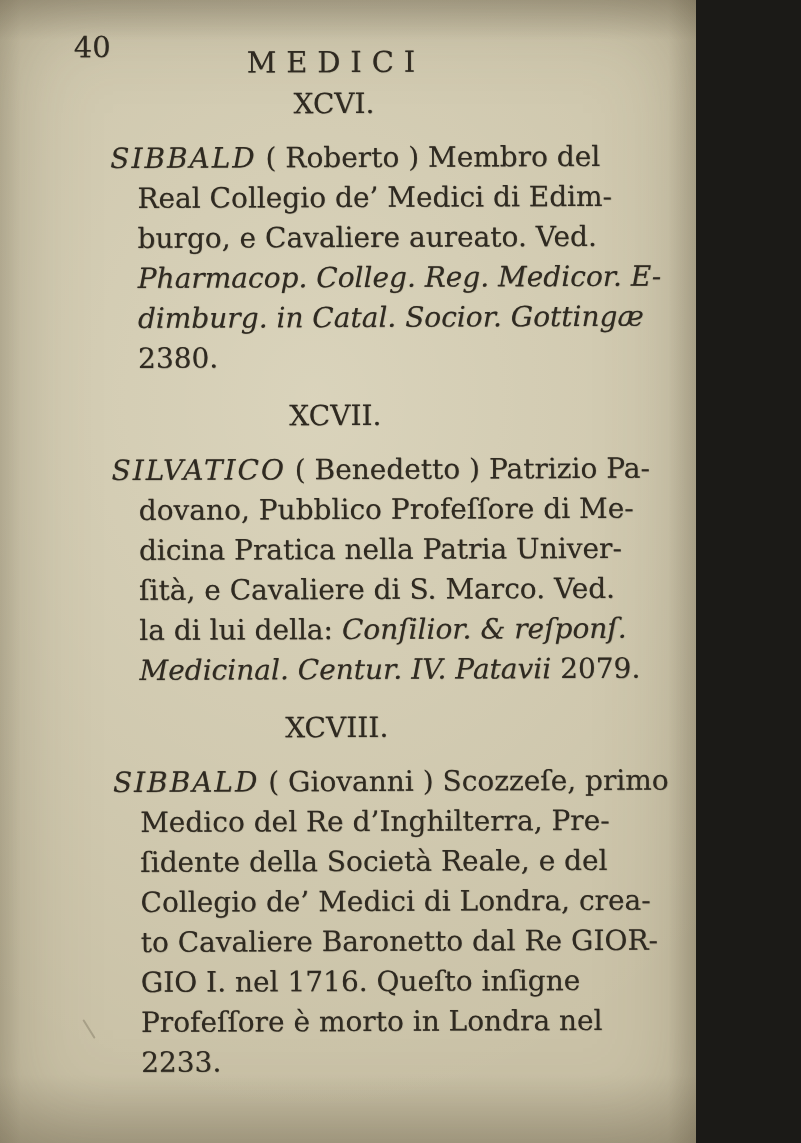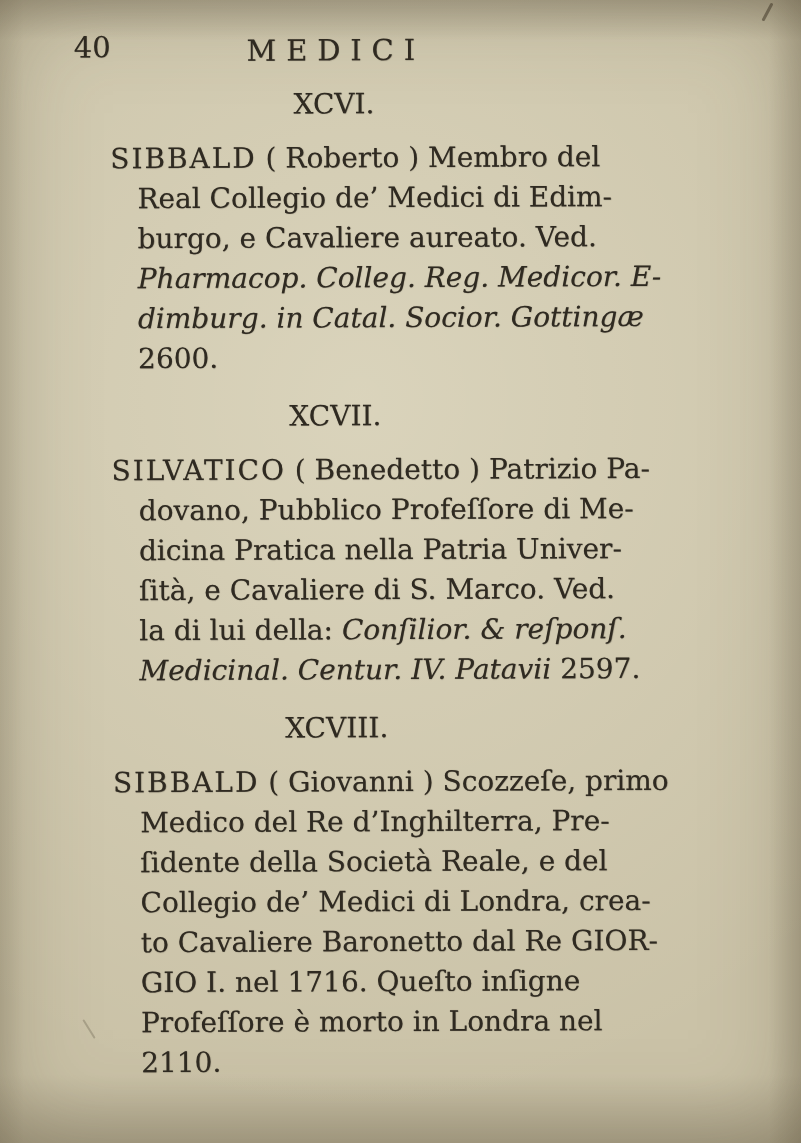--- a/index.html
+++ b/index.html
@@ -1,20 +1,20 @@
 <!DOCTYPE html>
 <html style="--paper: #cac2a7; --ink: #2f2a21;"><head>
 <meta charset="utf-8">
 <style>
   * { margin: 0; padding: 0; box-sizing: border-box; }
   html, body { width: 801px; height: 1143px; overflow: hidden; background: #1b1a17; }
 
   .page {
     position: relative;
-    width: 801px;
+    width: 696px;
     height: 1143px;
     overflow: hidden;
     font-family: "DejaVu Serif", "Liberation Serif", serif;
     color: var(--ink, #2f2a21);
     background:
       radial-gradient(ellipse 120% 90% at 45% 35%, rgba(255,252,235,0.30), rgba(255,252,235,0) 70%),
       linear-gradient(180deg, rgba(74,64,46,0.30) 0%, rgba(74,64,46,0) 3.5%),
       linear-gradient(0deg,   rgba(74,64,46,0.22) 0%, rgba(74,64,46,0) 6%),
       linear-gradient(270deg, rgba(74,64,46,0.20) 0%, rgba(74,64,46,0) 4%),
       linear-gradient(90deg,  rgba(74,64,46,0.12) 0%, rgba(74,64,46,0) 3%),
@@ -25,42 +25,42 @@
   .content {
     position: absolute;
     inset: 0;
     padding-top: 26px;
     transform: rotate(-0.25deg);
     text-shadow: 0.3px 0.3px 0.8px rgba(47,42,33,0.55);
   }
 
   .header-row { position: relative; height: 40px; font-size: 29px; line-height: 40px; }
   .page-number { position: absolute; left: 76px; top: 0; }
-  .running-header { position: absolute; left: 338px; top: 4px; transform: translateX(-50%); letter-spacing: 0.34em; }
+  .running-header { position: absolute; left: 338px; top: 16px; transform: translateX(-50%); letter-spacing: 0.34em; }
 
   .section-head {
     width: 472px;
     margin: 18px 0 14px 100px;
     text-align: center;
     font-size: 28px;
     line-height: 40px;
   }
 
   .entry {
     margin-left: 112px;
     width: 600px;
     font-size: 28px;
     line-height: 40px;
   }
   .line { margin-left: 27px; white-space: pre-wrap; }
   .line.first { margin-left: 0; }
 
   .seg-roman { font-style: normal; }
   .seg-italic { font-style: italic; }
-  .seg-name { letter-spacing: 0.07em; }
+  .seg-name { font-style: italic; letter-spacing: 0.07em; }
 
   .mark { position: absolute; background: rgba(66,56,40,0.55); border-radius: 2px; }
   .mark-top-right { left: 766px; top: 2px; width: 3px; height: 20px; transform: rotate(28deg); }
   .mark-bottom-left { left: 88px; top: 1018px; width: 2px; height: 22px; transform: rotate(-32deg); opacity: 0.45; }
 </style>
 </head>
 <body>
 
 <div class="page">
   <div class="mark mark-top-right"></div>
@@ -73,37 +73,37 @@
     </div>
 
     <div class="entries">
         <div class="section-head">XCVI.</div>
         <div class="entry">
           <div class="line first"><span class="seg-name">SIBBALD</span><span class="seg-roman"> ( Roberto ) Membro del</span></div>
           <div class="line"><span class="seg-roman">Real Collegio de’ Medici di Edim-</span></div>
           <div class="line"><span class="seg-roman">burgo, e Cavaliere aureato. Ved.</span></div>
           <div class="line"><span class="seg-italic">Pharmacop. Colleg. Reg. Medicor. E-</span></div>
           <div class="line"><span class="seg-italic">dimburg. in Catal. Socior. Gottingæ</span></div>
-          <div class="line"><span class="seg-roman">2600.</span></div>
+          <div class="line"><span class="seg-roman">2380.</span></div>
         </div>
         <div class="section-head">XCVII.</div>
         <div class="entry">
           <div class="line first"><span class="seg-name">SILVATICO</span><span class="seg-roman"> ( Benedetto ) Patrizio Pa-</span></div>
           <div class="line"><span class="seg-roman">dovano, Pubblico Profeſſore di Me-</span></div>
           <div class="line"><span class="seg-roman">dicina Pratica nella Patria Univer-</span></div>
           <div class="line"><span class="seg-roman">ſità, e Cavaliere di S. Marco. Ved.</span></div>
           <div class="line"><span class="seg-roman">la di lui della: </span><span class="seg-italic">Conſilior. &amp; reſponſ.</span></div>
-          <div class="line"><span class="seg-italic">Medicinal. Centur. IV. Patavii</span><span class="seg-roman"> 2597.</span></div>
+          <div class="line"><span class="seg-italic">Medicinal. Centur. IV. Patavii</span><span class="seg-roman"> 2079.</span></div>
         </div>
         <div class="section-head">XCVIII.</div>
         <div class="entry">
           <div class="line first"><span class="seg-name">SIBBALD</span><span class="seg-roman"> ( Giovanni ) Scozzeſe, primo</span></div>
           <div class="line"><span class="seg-roman">Medico del Re d’Inghilterra, Pre-</span></div>
           <div class="line"><span class="seg-roman">ſidente della Società Reale, e del</span></div>
           <div class="line"><span class="seg-roman">Collegio de’ Medici di Londra, crea-</span></div>
           <div class="line"><span class="seg-roman">to Cavaliere Baronetto dal Re GIOR-</span></div>
           <div class="line"><span class="seg-roman">GIO I. nel 1716. Queſto inſigne</span></div>
           <div class="line"><span class="seg-roman">Profeſſore è morto in Londra nel</span></div>
-          <div class="line"><span class="seg-roman">2110.</span></div>
+          <div class="line"><span class="seg-roman">2233.</span></div>
         </div>
       </div>
   </div>
 </div>
 
 </body></html>

